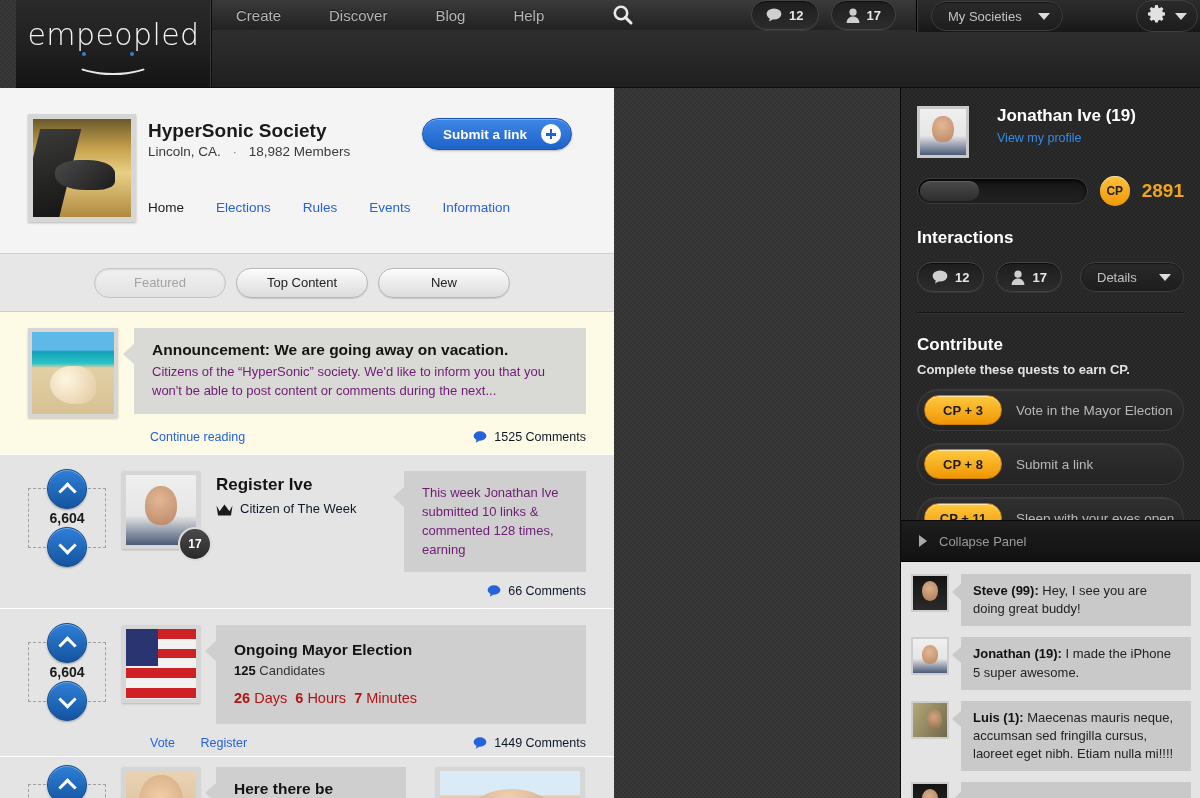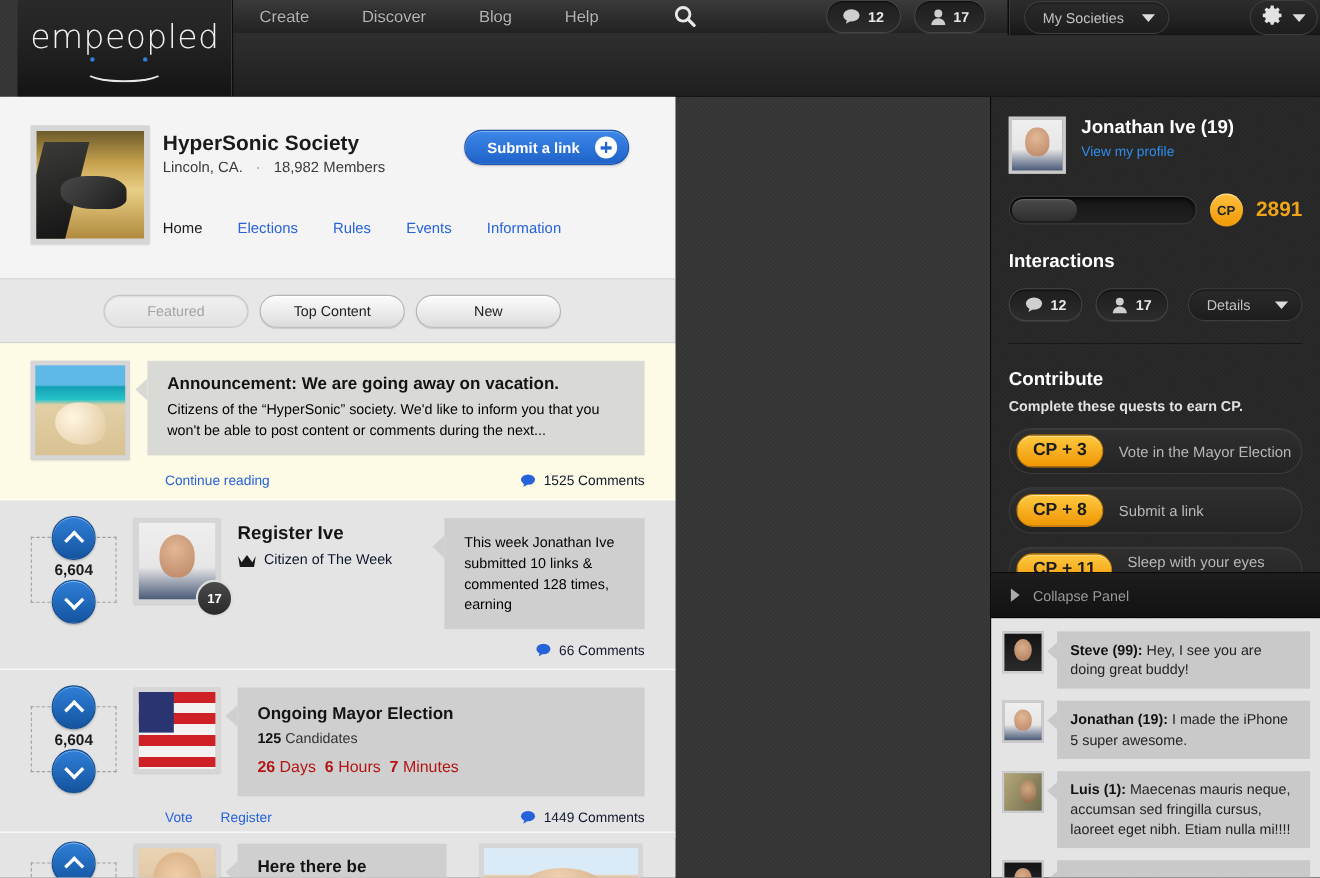--- a/index.html
+++ b/index.html
@@ -99,21 +99,21 @@
   .row-inner { display:flex; gap:16px; align-items:flex-start; }
   .thumb-sm { width:90px; height:90px; flex:none; border:4px solid #d6d6d6; background:#ccc; overflow:hidden;
     box-shadow:0 1px 2px rgba(0,0,0,.2); }
   .bubble { position:relative; background:#d9d9d5; padding:13px 18px; flex:1; }
   .bubble.gray { background:#cfcfcf; }
   .bubble::before { content:""; position:absolute; left:-11px; top:16px;
     width:0;height:0;border-top:10px solid transparent;border-bottom:10px solid transparent;
     border-right:11px solid #d9d9d5; }
   .bubble.gray::before { border-right-color:#cfcfcf; }
   .b-title { font-size:15.5px; font-weight:bold; color:#141414; margin-bottom:4px; }
-  .b-text { font-size:13px; color:#000000; line-height:1.45; }
+  .b-text { font-size:13px; color:#701a75; line-height:1.45; }
   .row-foot { display:flex; justify-content:space-between; align-items:center;
     margin-top:12px; padding-left:122px; font-size:12.5px; }
   .row-foot .left a { color:#2662d9; text-decoration:none; margin-right:22px; cursor:pointer; }
   .cmt { color:#0f172a; display:flex; align-items:center; gap:7px; cursor:pointer; }
 
   .votebox { width:78px; flex:none; position:relative; height:94px; }
   .vote-btn { position:absolute; left:19px; width:40px; height:40px; border-radius:50%;
     background: linear-gradient(to bottom,#2f7fd8,#14549f); border:1px solid #0f4a8f; cursor:pointer;
     box-shadow: inset 0 1px 0 rgba(255,255,255,.35), 0 1px 2px rgba(0,0,0,.3);
     display:flex; align-items:center; justify-content:center; }
@@ -138,21 +138,21 @@
 
   
   .right { position:absolute; right:0; top:88px; width:300px; height:710px;
     background-color:#262626;
     background-image:
       linear-gradient(45deg, rgba(255,255,255,.02) 25%, transparent 25%, transparent 75%, rgba(255,255,255,.02) 75%),
       linear-gradient(45deg, rgba(255,255,255,.02) 25%, transparent 25%, transparent 75%, rgba(255,255,255,.02) 75%);
     background-size:4px 4px; background-position:0 0,2px 2px;
     border-left:1px solid #0a0a0a; overflow:hidden; }
   .rp-pad { padding:18px 16px 0 16px; }
-  .user-row { display:flex; gap:14px; align-items:flex-start; }
+  .user-row { display:flex; gap:28px; align-items:flex-start; }
   .user-av { width:52px;height:52px;border:3px solid #c9c9c9; background:#888; overflow:hidden; flex:none; }
   .rp-name { color:#fff; font-size:17px; font-weight:bold; }
   .rp-link { color:#2f8ce8; font-size:12.5px; margin-top:5px; display:inline-block; text-decoration:none; cursor:pointer; }
   .cp-row { display:flex; align-items:center; gap:12px; margin-top:18px; }
   .progress { flex:1; height:26px; border-radius:14px; background: linear-gradient(to bottom,#151515,#222);
     border:1px solid #3b3b3b; box-shadow: inset 0 2px 4px rgba(0,0,0,.8); padding:2px; }
   .progress-fill { width:36%; height:100%; border-radius:12px;
     background: linear-gradient(to bottom,#4a4a4a,#2e2e2e); box-shadow: inset 0 1px 0 rgba(255,255,255,.12); }
   .cp-circle { width:30px;height:30px;border-radius:50%; flex:none;
     background: linear-gradient(to bottom,#ffc13d,#ef9805); color:#222; font-size:12px; font-weight:bold;
@@ -161,21 +161,21 @@
   .rp-h { color:#fff; font-size:17px; font-weight:bold; margin-top:22px; }
   .rp-sub { color:#e2e2e2; font-size:13px; font-weight:bold; margin-top:7px; }
   .inter-row { display:flex; align-items:center; gap:12px; margin-top:14px; }
   .sep { height:1px; background:#141414; box-shadow:0 1px 0 #333; margin:20px 0 0; }
 
   .quest { display:flex; align-items:center; gap:14px; height:42px; margin-top:12px;
     border-radius:22px; padding:0 6px; background: linear-gradient(to bottom,#2f2f2f,#242424);
     border:1px solid #3b3b3b; box-shadow: inset 0 1px 0 rgba(255,255,255,.06); cursor:pointer; }
   .cp-tag { height:30px; min-width:78px; padding:0 14px; border-radius:15px; flex:none;
     background: linear-gradient(to bottom,#ffc93f,#ef9604); border:1px solid #c97f05;
-    color:#1c1c1c; font-size:16px; font-weight:bold; display:flex; align-items:center; justify-content:center;
+    color:#1c1c1c; font-size:13px; font-weight:bold; display:flex; align-items:center; justify-content:center;
     box-shadow: inset 0 1px 0 rgba(255,255,255,.55); }
   .quest-label { color:#b8b8b8; font-size:13.5px; }
 
   .collapse { position:absolute; left:0; top:432px; width:300px; height:42px;
     background: linear-gradient(to bottom,#1d1d1d,#121212); border-top:1px solid #0a0a0a;
     border-bottom:1px solid #000; display:flex; align-items:center; gap:12px; padding-left:18px;
     color:#9a9a9a; font-size:13px; cursor:pointer; }
   .tri { width:0;height:0;border-top:6px solid transparent;border-bottom:6px solid transparent;
     border-left:8px solid #aaa; }
   .chat { position:absolute; left:0; top:474px; width:300px; height:236px;

